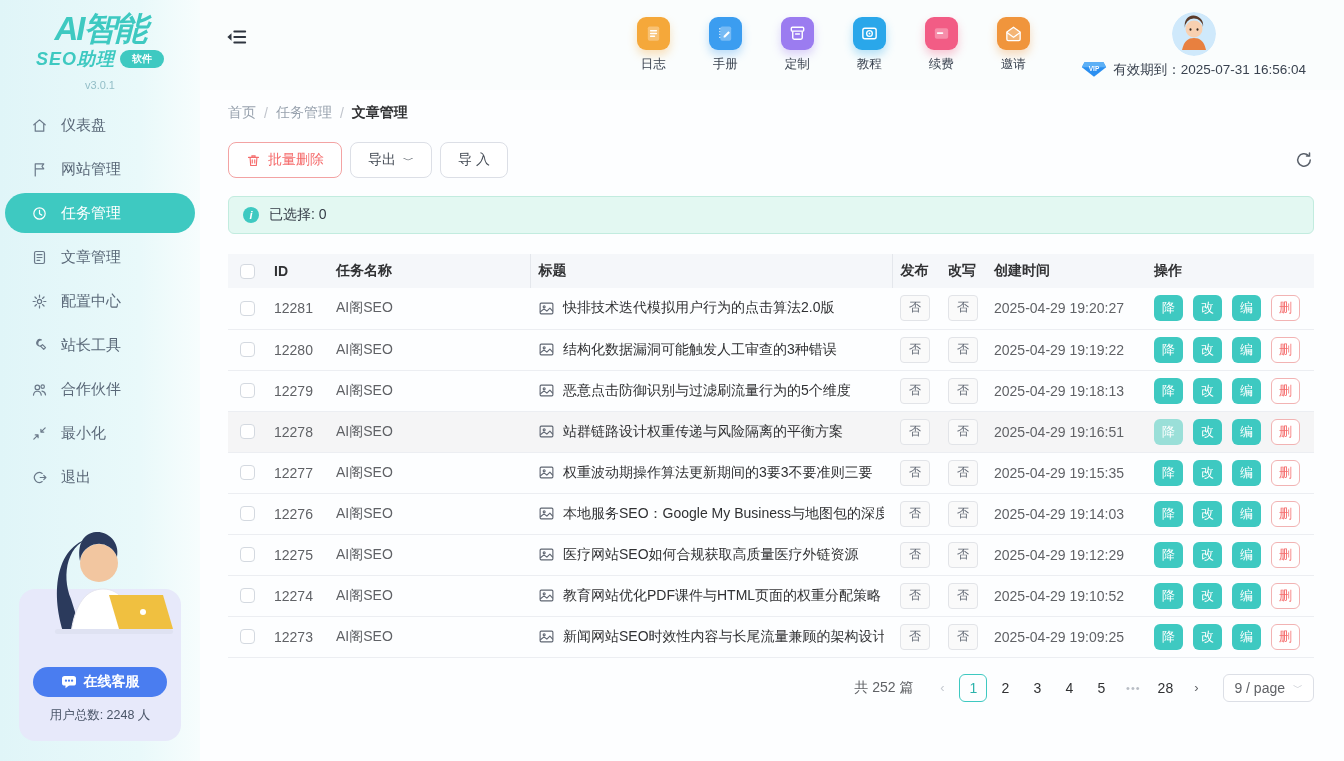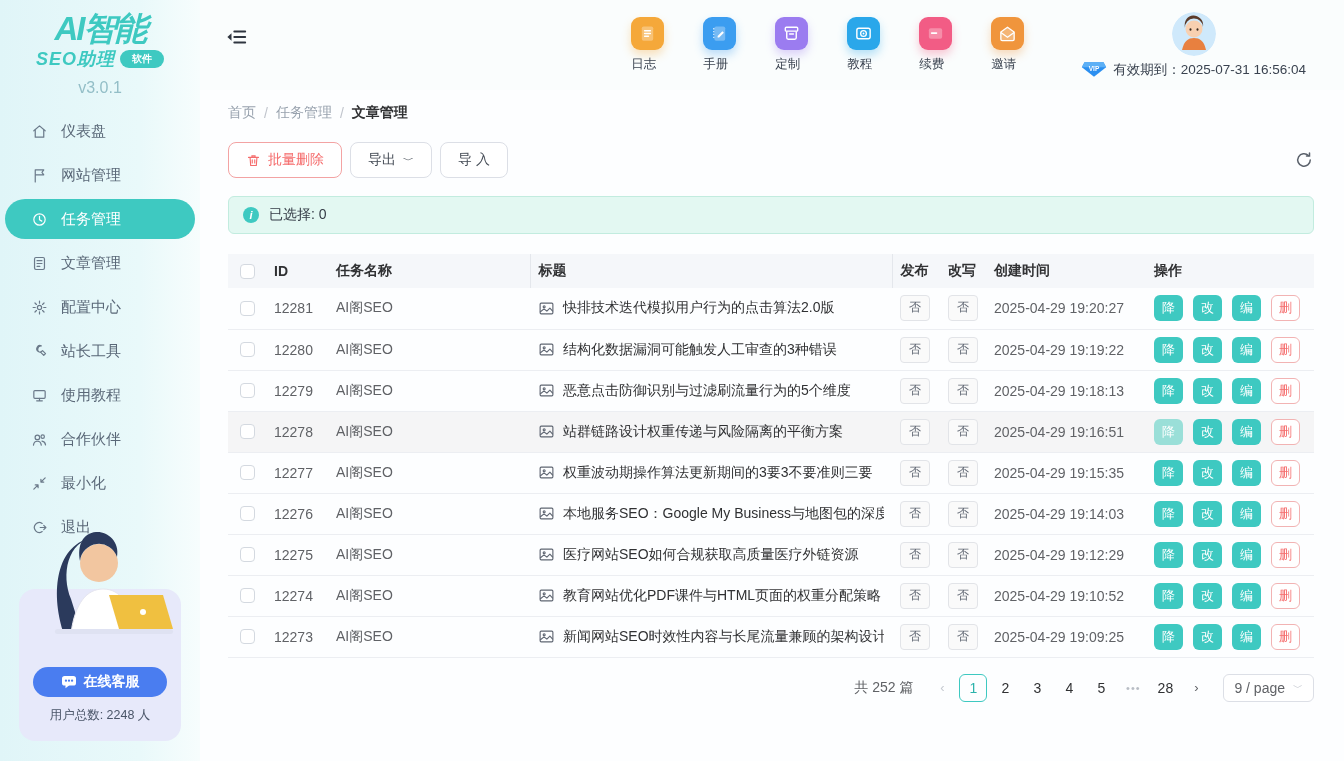--- a/index.html
+++ b/index.html
@@ -6,38 +6,38 @@
   html,body { width:1344px; height:761px; overflow:hidden; }
   body { font-family:"Liberation Sans","DejaVu Sans",sans-serif; background:#fff; display:flex; color:#303133; }
 
   
   .sidebar { flex:0 0 200px; width:200px; background:linear-gradient(90deg,#e0f5f8 0%,#e9f9fa 70%,#f7fdfd 100%); position:relative; }
   .logo { text-align:center; padding-top:12px; }
   .logo-main { font-size:33px; font-weight:bold; font-style:italic; color:#3ec9c1; letter-spacing:-2px; line-height:1; }
   .logo-sub-row { display:flex; align-items:center; justify-content:center; gap:5px; margin-top:2px; }
   .logo-sub { font-size:18px; font-weight:bold; font-style:italic; color:#3ec9c1; letter-spacing:1px; }
   .logo-badge { background:#3ec9c1; color:#fff; font-size:10px; padding:2px 12px; border-radius:9px; font-weight:bold; }
-  .version { font-size:16px; color:#93bec7; margin-top:8px; }
+  .version { font-size:11px; color:#93bec7; margin-top:8px; }
   .menu { list-style:none; margin-top:14px; }
   .menu-item { display:flex; align-items:center; gap:13px; height:40px; margin:4px 5px; padding-left:26px; font-size:15px; color:#5a6878; border-radius:20px; cursor:pointer; }
   .menu-item svg { width:17px; height:17px; stroke:#6b7a8a; }
   .menu-item.active { background:#3ec9c1; color:#fff; }
   .menu-item.active svg { stroke:#fff; }
 
   .cs-card { position:absolute; left:19px; bottom:20px; width:162px; height:152px; background:#e7e9fa; border-radius:16px; }
   .cs-illu { position:absolute; left:6px; top:-58px; width:150px; height:120px; }
   .cs-btn { position:absolute; left:14px; top:78px; width:134px; height:30px; background:#4a7df0; border-radius:16px; color:#fff; font-size:14px; font-weight:bold; display:flex; align-items:center; justify-content:center; gap:7px; cursor:pointer; }
   .cs-count { position:absolute; left:0; top:118px; width:100%; text-align:center; font-size:12.5px; color:#4a5568; }
 
   
   .main { flex:1; display:flex; flex-direction:column; background:#fdfeff; min-width:0; }
   .topbar { height:90px; display:flex; align-items:center; padding:0 24px 0 26px; background:#fafdfd; }
   .collapse-btn { width:22px; height:22px; cursor:pointer; margin-top:-16px; }
   .quick-icons { display:flex; gap:28px; margin-left:auto; margin-right:46px; }
-  .qicon { display:flex; flex-direction:column; width:44px; cursor:pointer; }
+  .qicon { display:flex; flex-direction:column; align-items:center; width:44px; cursor:pointer; }
   .qicon-box { width:33px; height:33px; border-radius:9px; display:flex; align-items:center; justify-content:center; }
   .qicon-box svg { width:19px; height:19px; }
   .qicon-label { font-size:12.5px; color:#3a4350; margin-top:6px; }
   .userbox { display:flex; flex-direction:column; align-items:center; margin-right:14px; }
   .avatar { width:44px; height:44px; border-radius:50%; overflow:hidden; cursor:pointer; }
   .vip-row { display:flex; align-items:center; gap:6px; margin-top:5px; font-size:13.5px; color:#3a4350; }
 
   
   .content { padding:0 30px 0 28px; }
   .breadcrumb { display:flex; gap:8px; font-size:14px; margin-top:14px; align-items:center; }
@@ -135,27 +135,20 @@
       <span>配置中心</span>
     </li>
 
     <li class="menu-item">
       <svg viewBox="0 0 24 24" fill="none" stroke-width="1.7" stroke-linecap="round" stroke-linejoin="round" stroke="currentColor">
           <path d="M14.5 4a4.5 4.5 0 1 0 1.8 6.8l4.2 4.2-2.5 2.5-4.2-4.2A4.5 4.5 0 0 1 14.5 4z"></path>
         </svg>
       <span>站长工具</span>
     </li>
 
-    <li class="menu-item">
-      <svg viewBox="0 0 24 24" fill="none" stroke-width="1.7" stroke-linecap="round" stroke-linejoin="round" stroke="currentColor">
-          <rect x="4" y="5" width="16" height="11" rx="1.5"></rect>
-          <path d="M12 16v3.5M8 19.5h8"></path>
-        </svg>
-      <span>使用教程</span>
-    </li>
 
     <li class="menu-item">
       <svg viewBox="0 0 24 24" fill="none" stroke-width="1.7" stroke-linecap="round" stroke-linejoin="round" stroke="currentColor">
           <circle cx="9" cy="9" r="3.2"></circle>
           <path d="M3.5 20c.4-3.6 2.6-5.5 5.5-5.5s5.1 1.9 5.5 5.5"></path>
           <circle cx="16.5" cy="8" r="2.4"></circle>
           <path d="M15.5 14.3c2.8.3 4.6 2.2 5 5.2"></path>
         </svg>
       <span>合作伙伴</span>
     </li>

